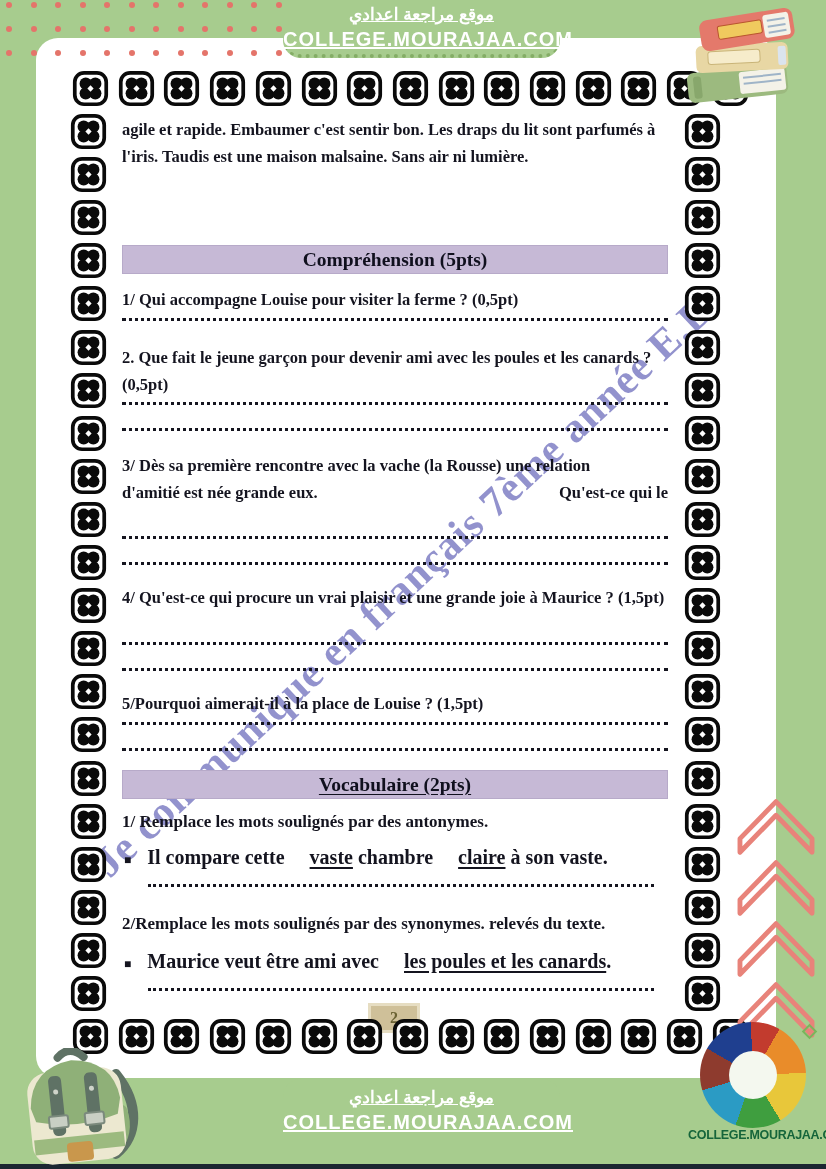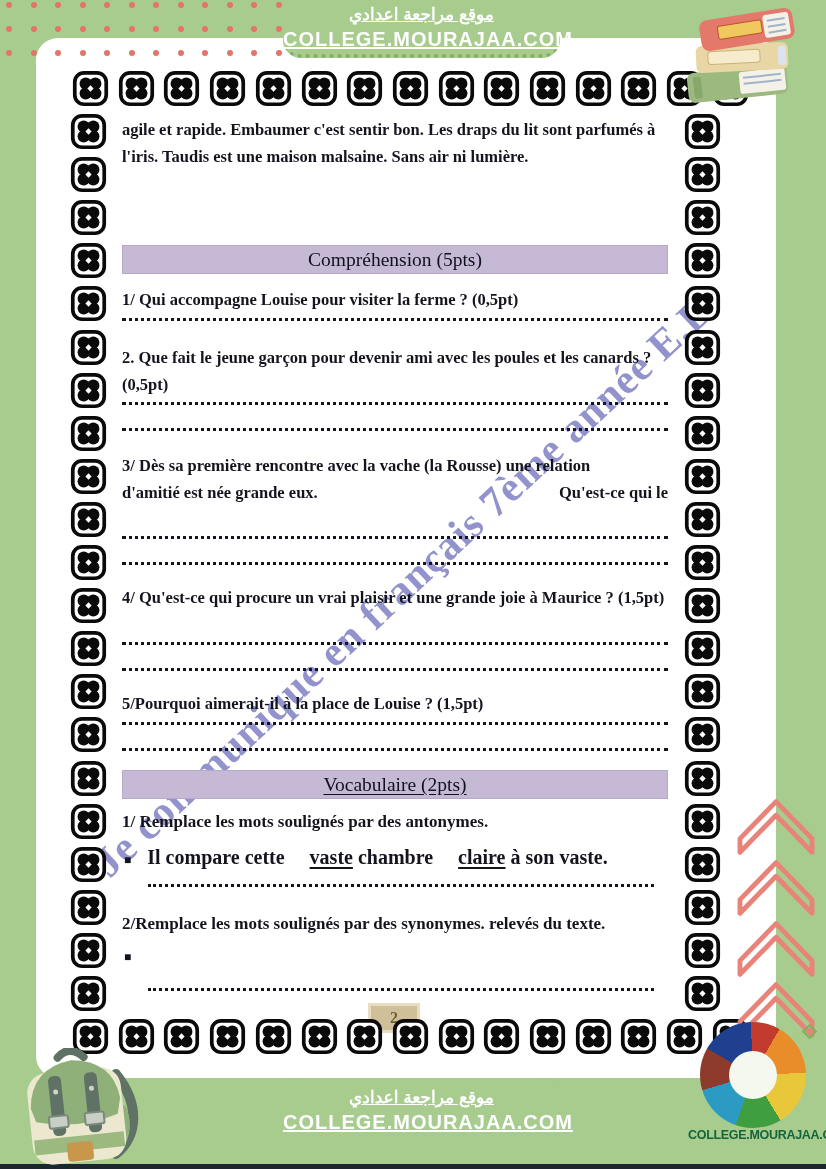--- a/index.html
+++ b/index.html
@@ -34,21 +34,21 @@
                transform-origin:0 50%; white-space:nowrap; font-size:42px; font-weight:bold;
                color:#4f4fae; opacity:0.62; mix-blend-mode:multiply; letter-spacing:1px;
                pointer-events:none; }
 
   
   .content { position:absolute; left:122px; top:0; width:546px; color:#14141f; }
   .content .blk { position:absolute; left:0; width:546px; }
   .intro { font-size:16.5px; font-weight:bold; line-height:27px; }
   .qtext { font-size:16.5px; font-weight:bold; line-height:27px; }
   .section-bar { background:#c6b9d6; border:1px solid #b7aac9; height:29px; text-align:center;
-                 font-size:19.5px; font-weight:normal; color:#10101e; line-height:27px; }
+                 font-size:19.5px; font-weight:bold; color:#10101e; line-height:27px; }
   .section-bar.ul span { text-decoration:underline; text-underline-offset:3px; }
   .dots { height:0; border-bottom:3.5px dotted #15151f; }
   .dots.indent { margin-left:26px; width:506px; }
   .split { display:flex; justify-content:space-between; }
   .consigne { font-size:17px; font-weight:bold; }
   .bullet-line { font-size:20px; font-weight:bold; display:flex; align-items:baseline; }
   .sq { font-size:12px; margin-right:16px; margin-left:2px; }
   .u { text-decoration:underline; text-decoration-thickness:2px; text-underline-offset:3px;margin-left:20px; }
 
   
@@ -175,20 +175,21 @@
     <div class="blk bullet-line" style="top:846px">
       <span class="sq">■</span>
       <span><span>Il compare cette </span><span class="u">vaste</span><span> chambre </span><span class="u">claire</span><span> à son vaste.</span></span>
     </div>
     <div class="blk dots indent" style="top:884px"></div>
 
     <p class="blk consigne" style="top:914px">2/Remplace les mots soulignés par des synonymes.  relevés du texte.</p>
 
     <div class="blk bullet-line" style="top:950px">
       <span class="sq">■</span>
+      <span><span>Maurice veut être ami avec </span><span class="u">les poules et les canards</span><span>.</span></span>
     </div>
     <div class="blk dots indent" style="top:988px"></div>
   </div>
 
   <div class="pagenum">2</div>
 
   <div id="decor2" style="position:absolute;inset:0;pointer-events:none;">
       <div class="clover" style="left: 72px; top: 70px;"><svg viewBox="0 0 40 40" width="37" height="37">
           <rect x="3" y="3" width="34" height="34" rx="10" fill="#ffffff" stroke="#0a0a0a" stroke-width="4"></rect>
           <circle cx="14.8" cy="14.8" r="6.6" fill="#0a0a0a"></circle>

